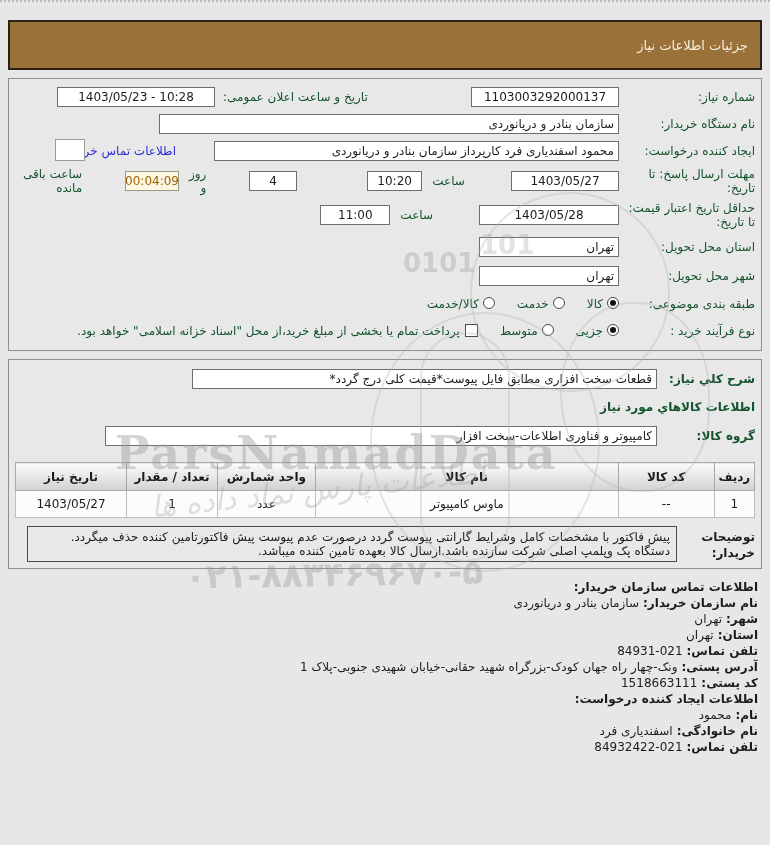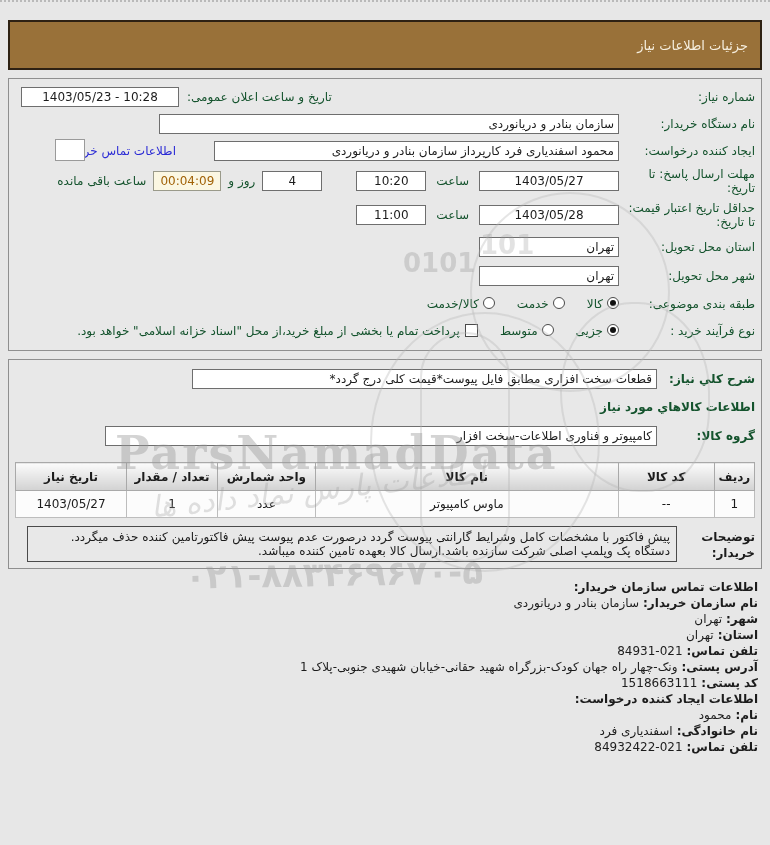--- a/index.html
+++ b/index.html
@@ -16,21 +16,21 @@
   
   .panel { margin:8px 8px 0 8px; border:1px solid #8f8f8f; background:rgba(233,233,233,.6); padding:4px 6px 6px 6px; }
   .row { display:flex; align-items:center; min-height:27px; font-size:12px; }
   .row .grp { display:flex; align-items:center; }
   .lbl { color:#14532d; }
   .lbl-w { width:136px; flex:0 0 136px; line-height:14px; }
   .b { font-weight:bold; }
   .inp { background:#fff; border:1px solid #6e6e6e; height:20px; font-size:12px;
          display:flex; align-items:center; padding:0 4px; overflow:hidden; white-space:nowrap; }
   .inp.center { justify-content:center; }
-  .num { direction:ltr; unicode-bidi:embed; }
+  .num { direction:ltr; unicode-bidi:embed;margin-left:36px; }
   .link { color:#2b2bd5; font-size:12px; cursor:pointer; }
   .countdown { background:#fbf7e2; color:#a16207; border:1px solid #9a9a8a; }
 
   
   .radio { width:12px; height:12px; border:1px solid #4a4a4a; border-radius:50%; background:#fff;
            display:inline-flex; align-items:center; justify-content:center; margin-left:4px; flex:0 0 12px; }
   .radio.checked::after { content:""; width:6px; height:6px; border-radius:50%; background:#111; }
   .checkbox { width:13px; height:13px; border:1px solid #4a4a4a; background:#fff; margin-left:5px; flex:0 0 13px; }
   .opt { display:inline-flex; align-items:flex-start; margin-left:22px; }
 
@@ -75,20 +75,21 @@
 
     <div class="titlebar">
       <span>جزئیات اطلاعات نیاز</span>
     </div>
 
     <div class="panel">
 
       <div class="row">
         <div class="grp">
           <span class="lbl lbl-w">شماره نیاز:</span>
+          <span class="inp center num" style="width:148px">1103003292000137</span>
         </div>
         <div class="grp" style="margin-right:auto; margin-left:6px">
           <span class="lbl" style="margin-left:8px">تاریخ و ساعت اعلان عمومی:</span>
           <span class="inp center num" style="width:158px">1403/05/23 - 10:28</span>
         </div>
       </div>
 
       <div class="row">
         <span class="lbl lbl-w">نام دستگاه خریدار:</span>
         <span class="inp" style="width:460px">سازمان بنادر و دریانوردی</span>

